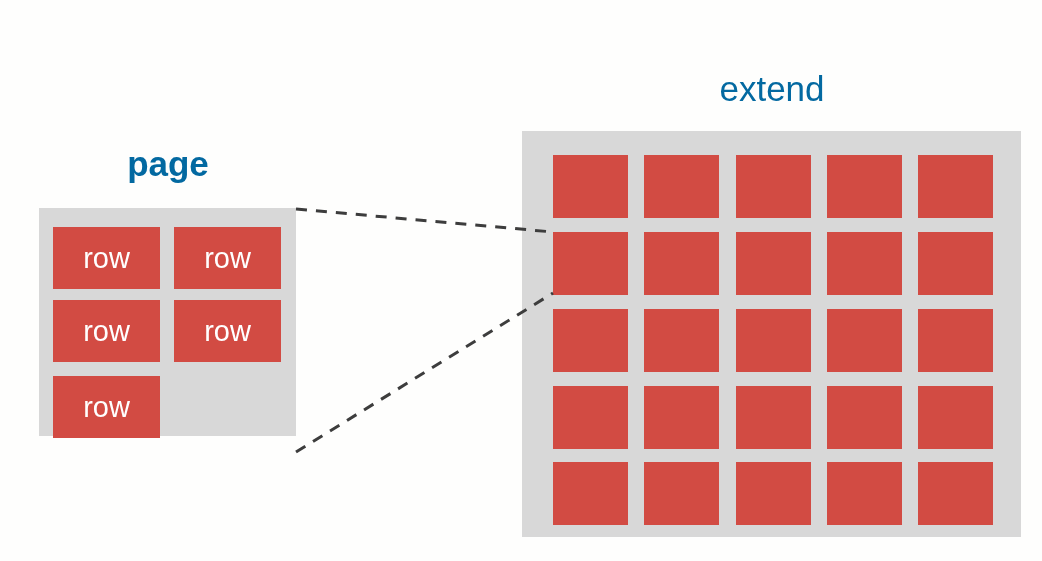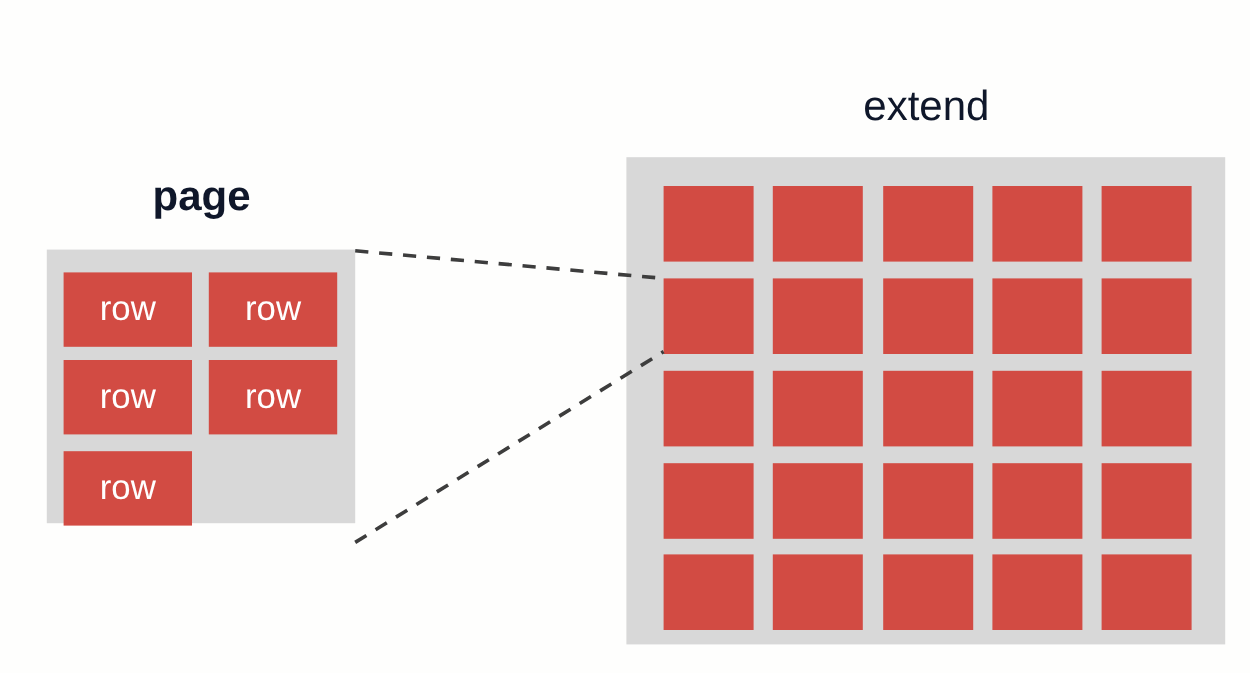--- a/index.html
+++ b/index.html
@@ -15,21 +15,21 @@
   }
   #canvas {
     position: relative;
     width: 1042px;
     height: 561px;
   }
 
   
   .diagram-label {
     position: absolute;
-    color: #0f172a;
+    color: #0369a1;
     font-weight: 400;
     white-space: nowrap;
     text-align: center;
     line-height: 1;
   }
   #page-label {
     left: 0px;
     top: 146px;
     width: 336px;
     font-size: 35px;

